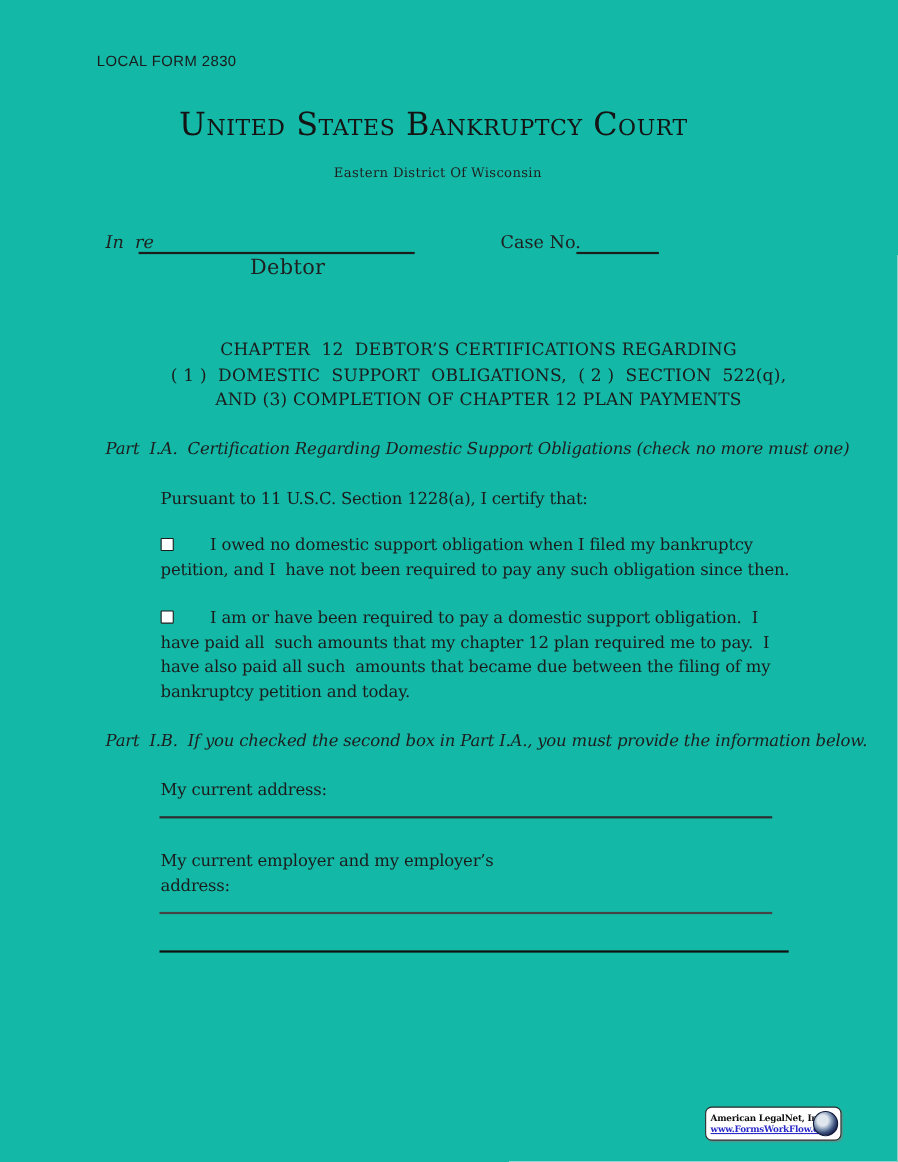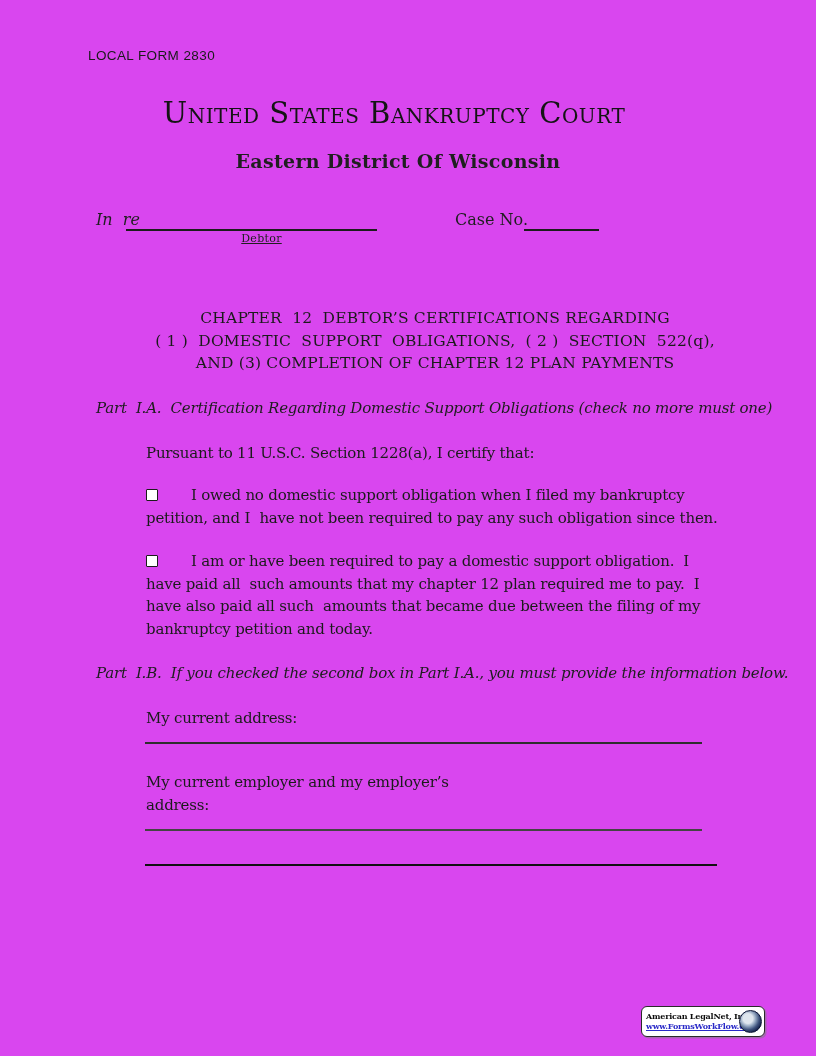--- a/index.html
+++ b/index.html
@@ -1,20 +1,20 @@
 <!DOCTYPE html>
 <html><head>
 <meta charset="utf-8">
 <style>
   html,body{margin:0;padding:0;background:#e8e8e8;}
   .page{
     position:relative;
     width:816px;height:1056px;
     margin:0 auto;
-    background:#d946ef;
+    background:#14b8a6;
     font-family:"DejaVu Serif","Liberation Serif",serif;
     color:#1f1f1f;
     overflow:hidden;
   }
   .abs{position:absolute;}
   .pre{white-space:pre-wrap;}
 
   .form-number{
     left:88px;top:48px;
     font-family:"Liberation Sans","DejaVu Sans",sans-serif;
@@ -24,28 +24,28 @@
     left:0;top:96px;width:788px;
     text-align:center;
     font-size:29px;
     font-variant:small-caps;
     letter-spacing:.5px;
     color:#141414;
   }
   .district{
     left:0;top:150px;width:796px;
     text-align:center;
-    font-size:19px;letter-spacing:.3px;font-weight:bold;
+    font-size:12px;letter-spacing:.3px;
   }
 
   .inre-label{left:96px;top:210px;font-size:16px;font-style:italic;}
   .debtor-name-line{left:126px;top:229px;width:251px;height:2px;background:#1c1c1c;}
   .caseno-label{left:455px;top:210px;font-size:16px;}
   .caseno-line{left:524px;top:229px;width:75px;height:1.5px;background:#1c1c1c;}
-  .debtor-label{left:136px;top:232px;width:251px;text-align:center;font-size:11px;letter-spacing:.3px;text-decoration:underline;}
+  .debtor-label{left:136px;top:232px;width:251px;text-align:center;font-size:19px;letter-spacing:.3px;}
 
   .form-heading{
     left:103px;top:307px;width:664px;
     text-align:center;
     font-size:15.5px;line-height:22.5px;
     letter-spacing:.2px;color:#1b1b1b;
   }
 
   .part-heading{
     left:96px;font-size:15px;font-style:italic;letter-spacing:-.2px;color:#1d1d1d;

